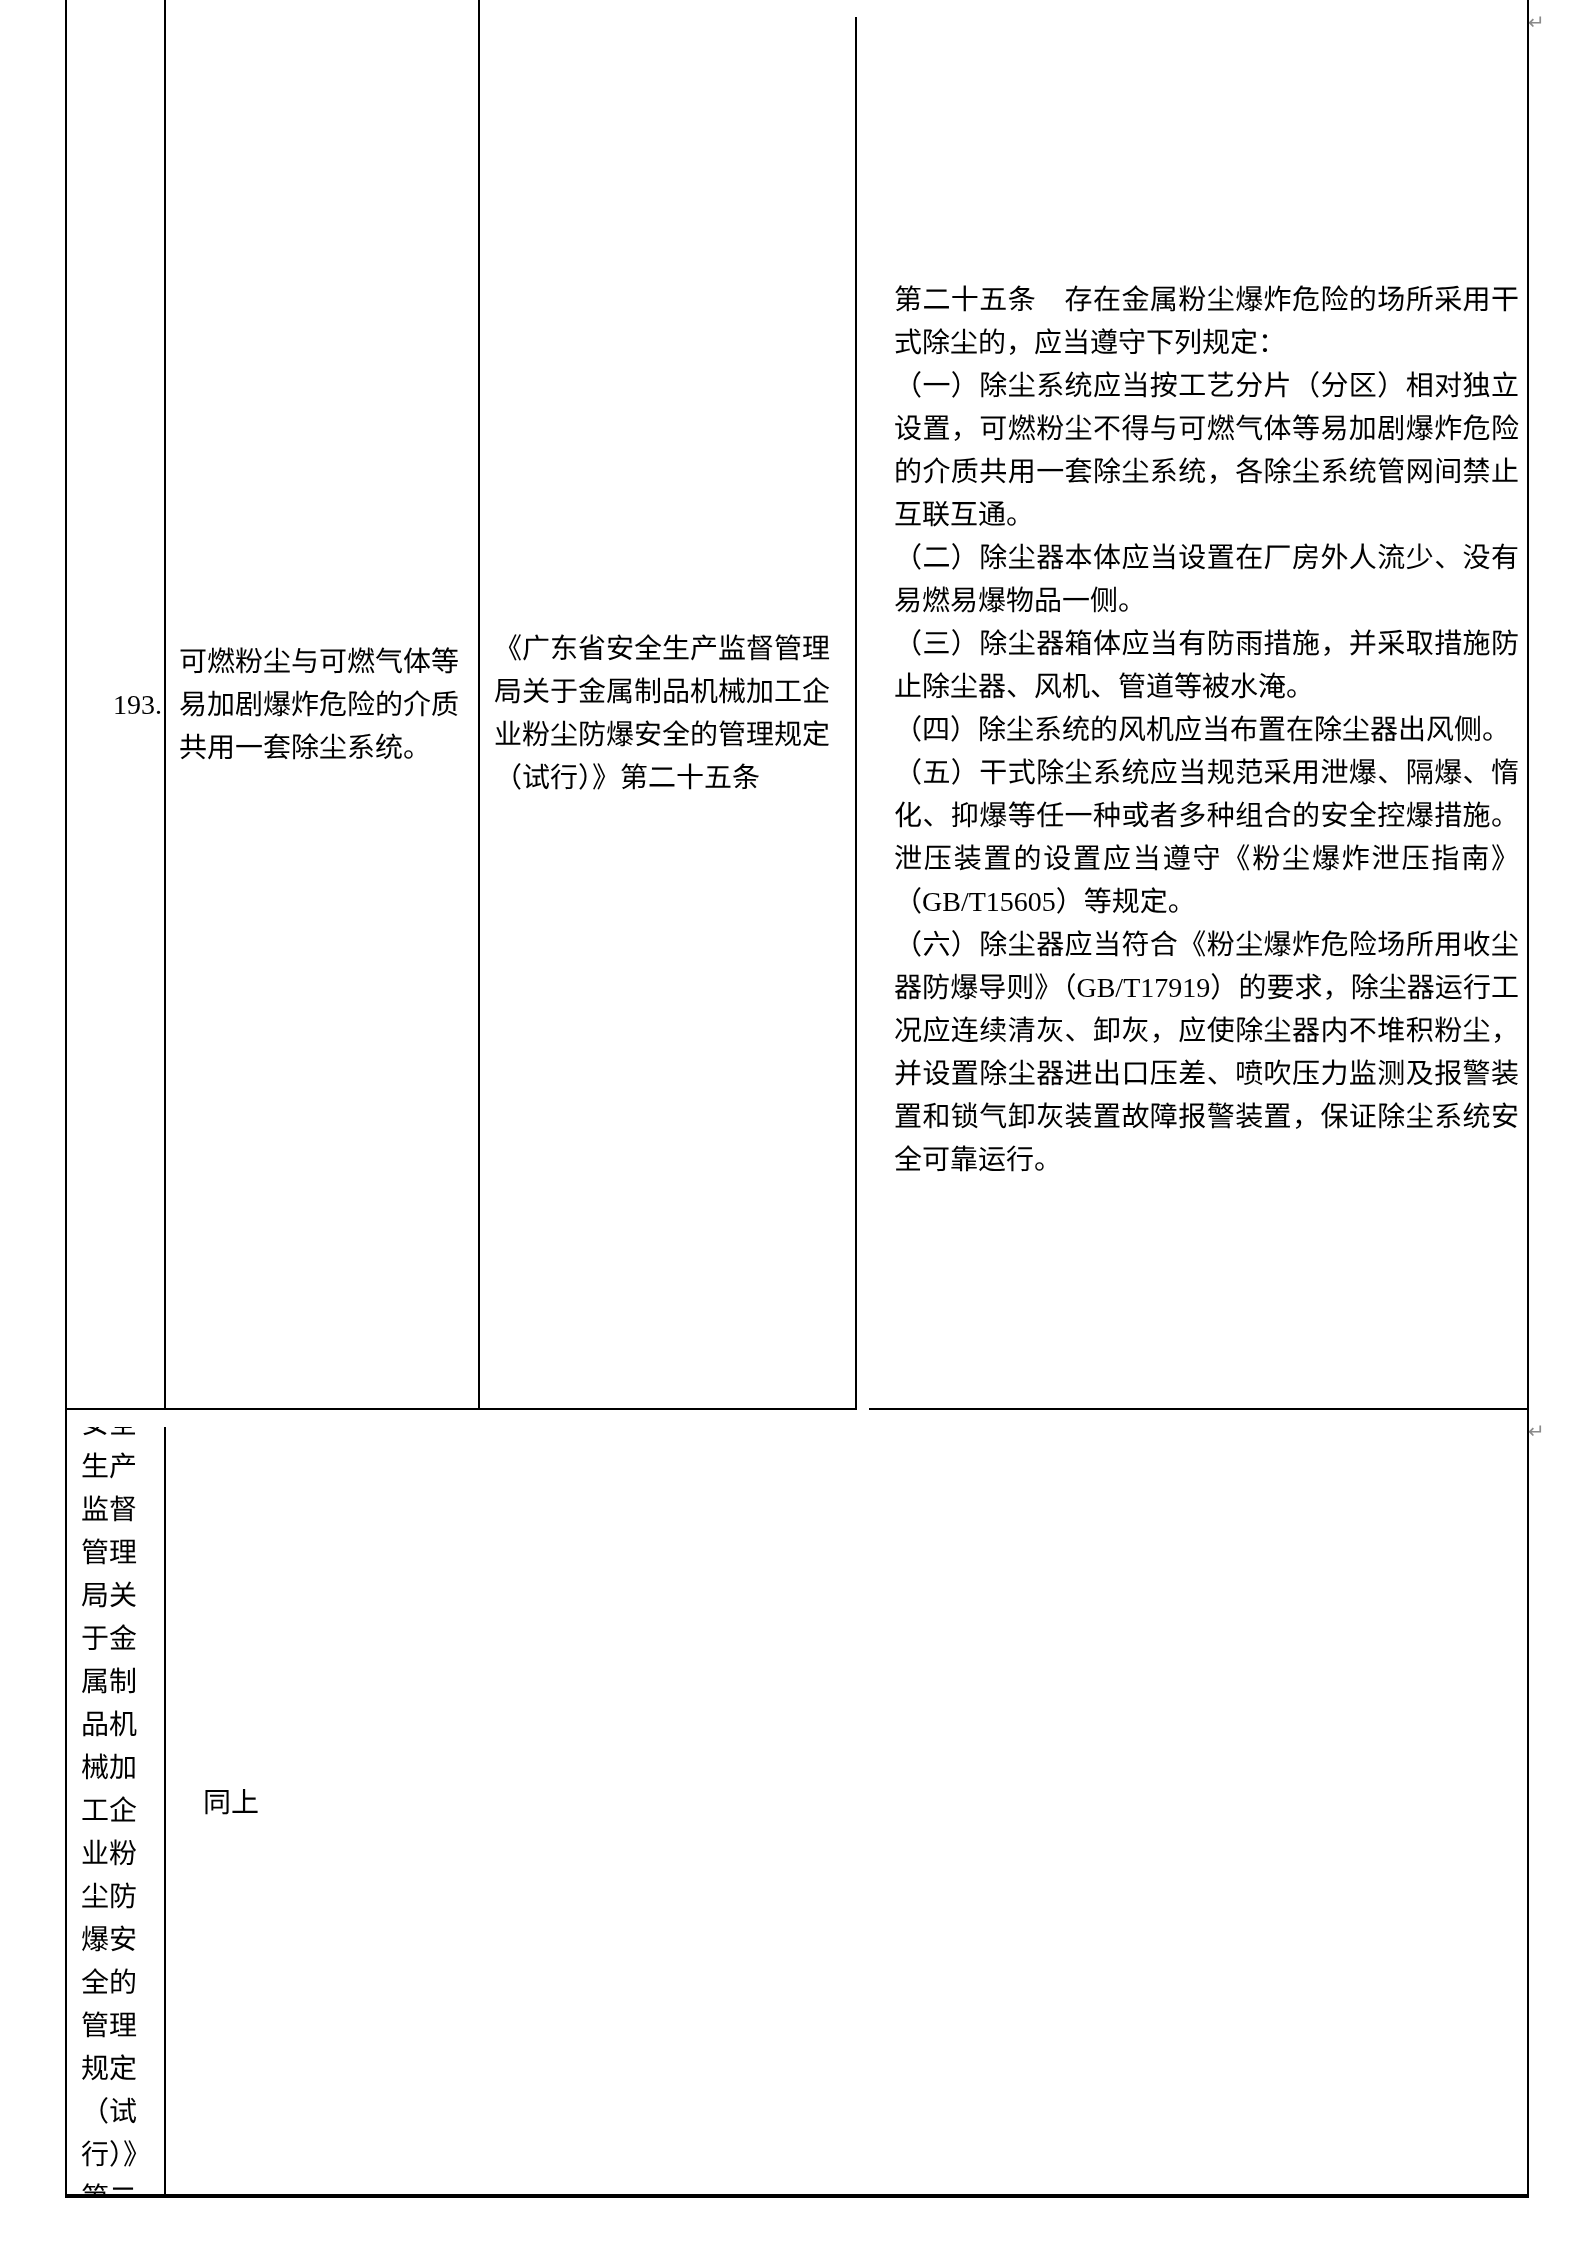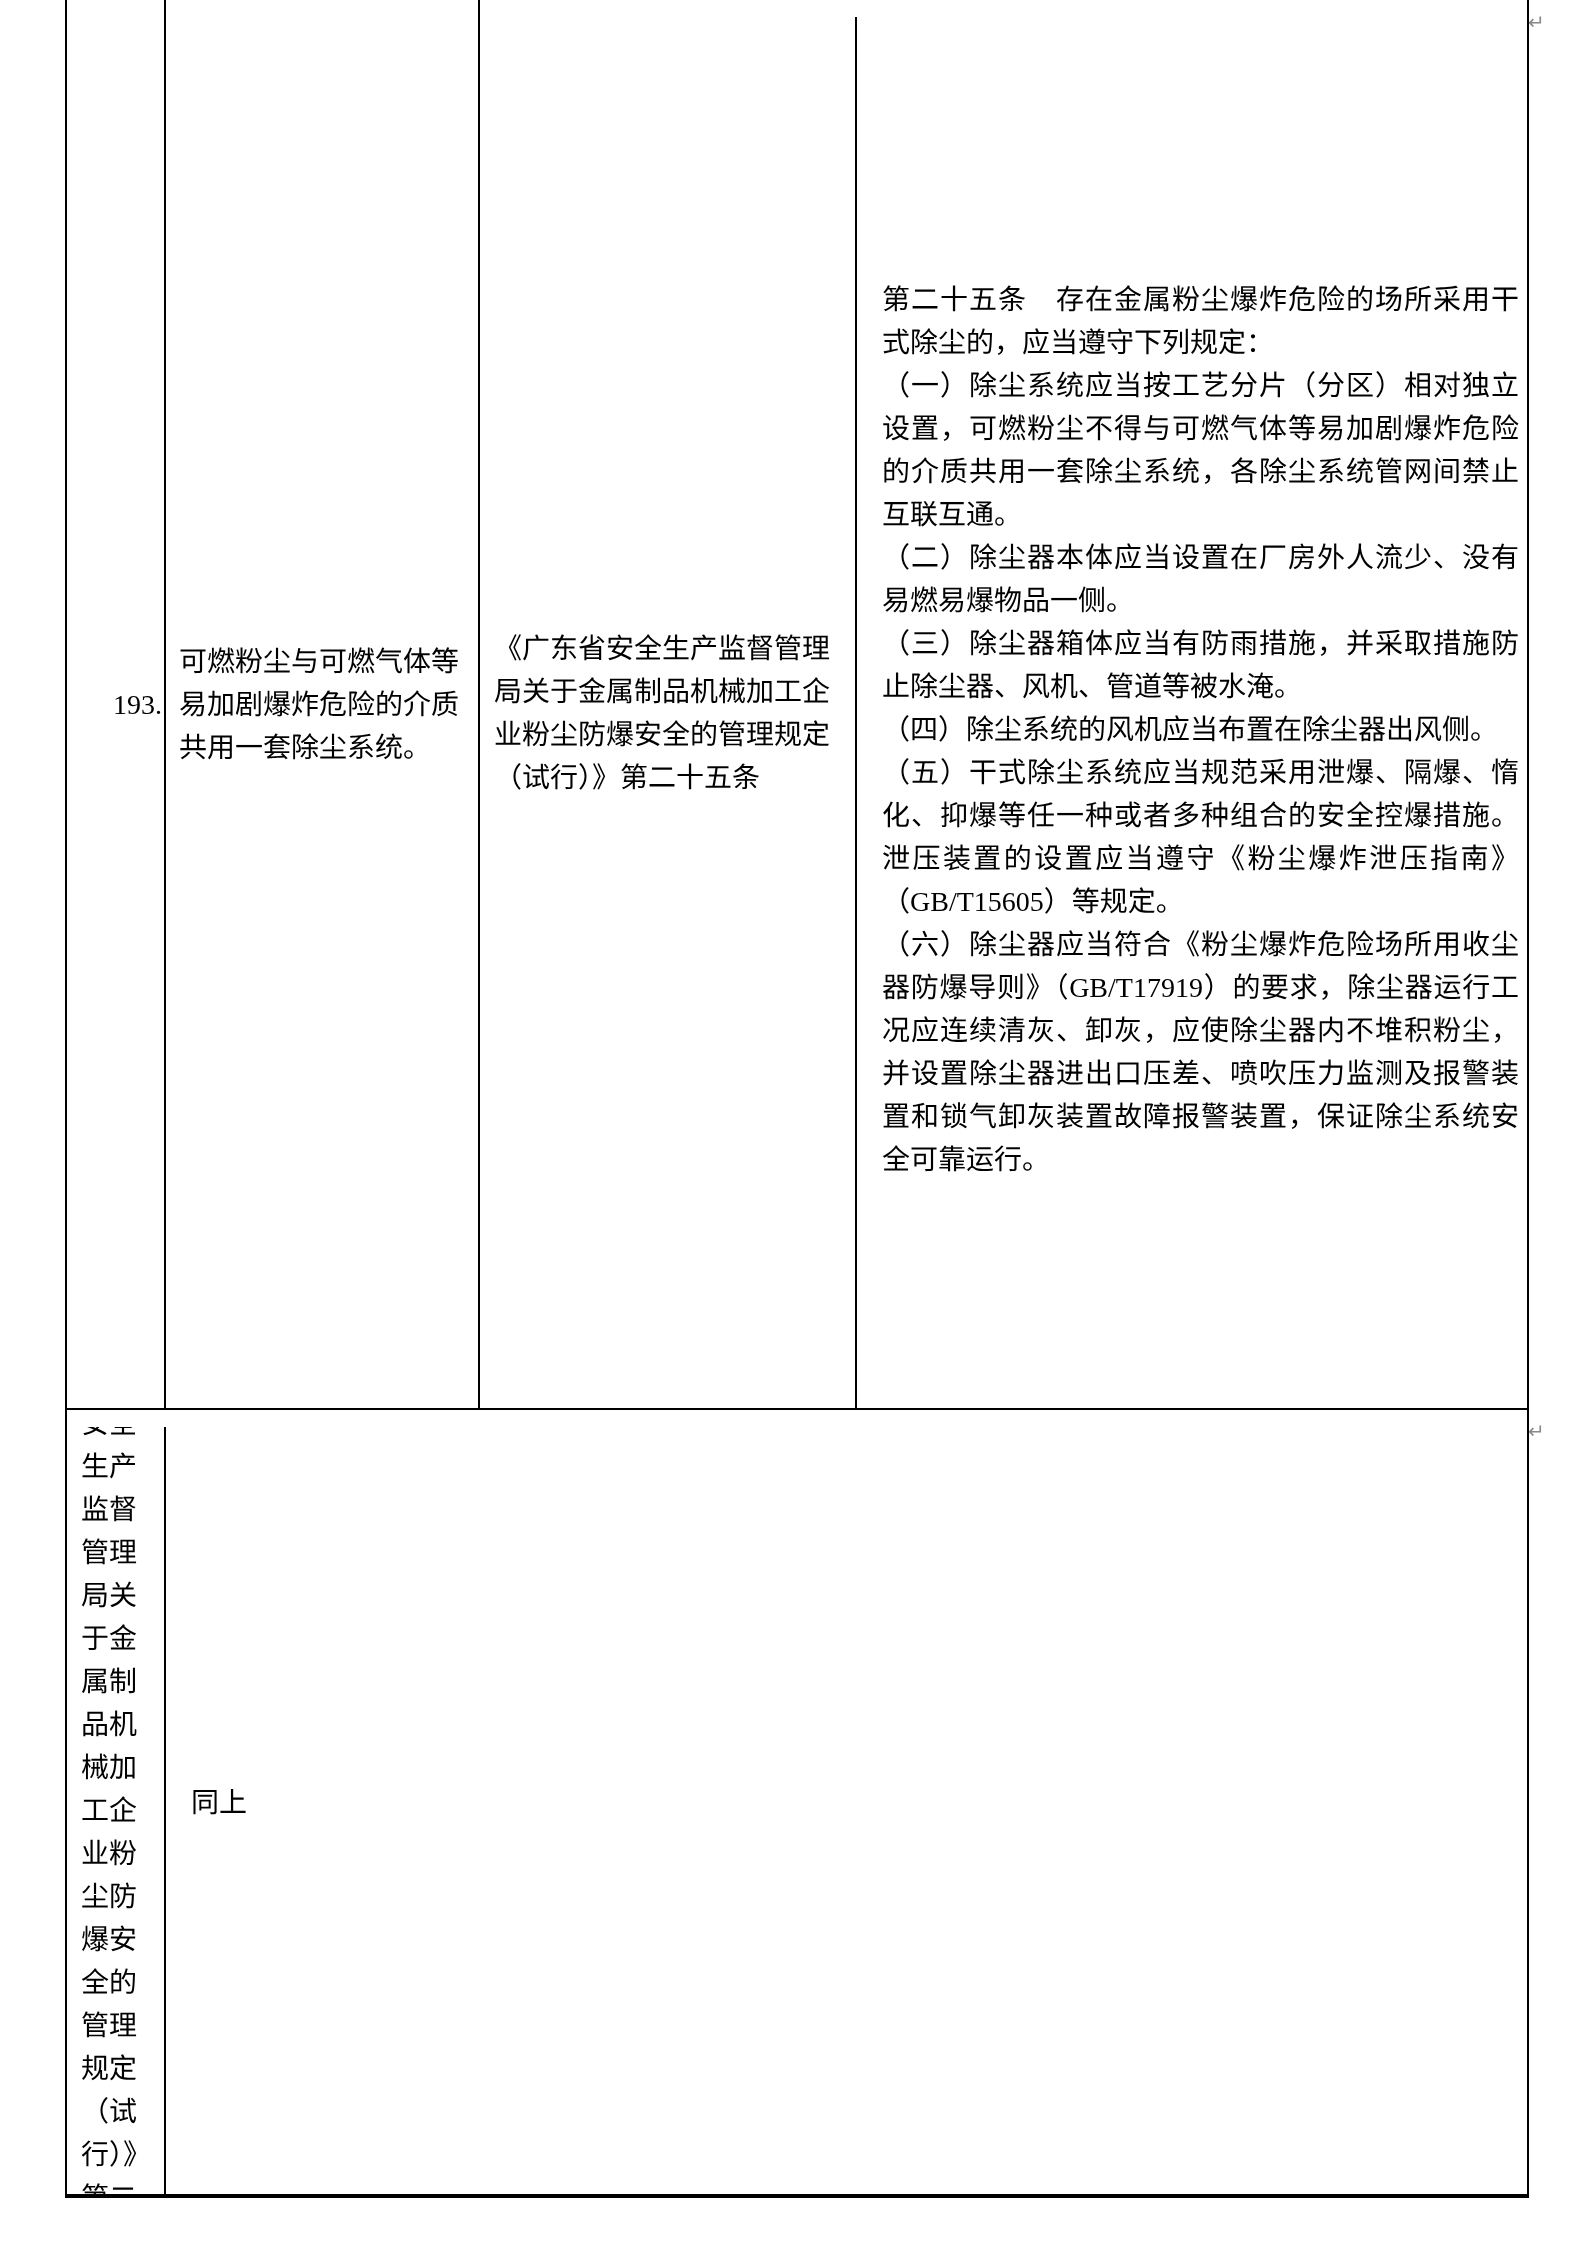--- a/index.html
+++ b/index.html
@@ -36,21 +36,21 @@
     justify-content: center;
     font-size: 28px;
     line-height: 43px;
     overflow: hidden;
   }
   .bdr { border-right: 2px solid #000; }
   .bdb { border-bottom: 2px solid #000; padding-left: 44px; }
   .num-cell { align-items: center; }
   .problem-cell { padding: 8px 13px; }
   .basis-cell { padding: 0 20px 0 14px; margin-top: 17px; }
-  .provision-cell { padding: 0 8px 0 25px; }
+  .provision-cell { padding: 0 8px 0 25px; margin-left: 12px; }
   .provision-cell.first-row { padding-top: 50px; }
   .txt { display: block; }
   .provision-txt {
     white-space: pre-line;
     text-align: justify;
   }
   .pmark {
     position: absolute;
     left: 1528px;
     color: #8a8a8a;

